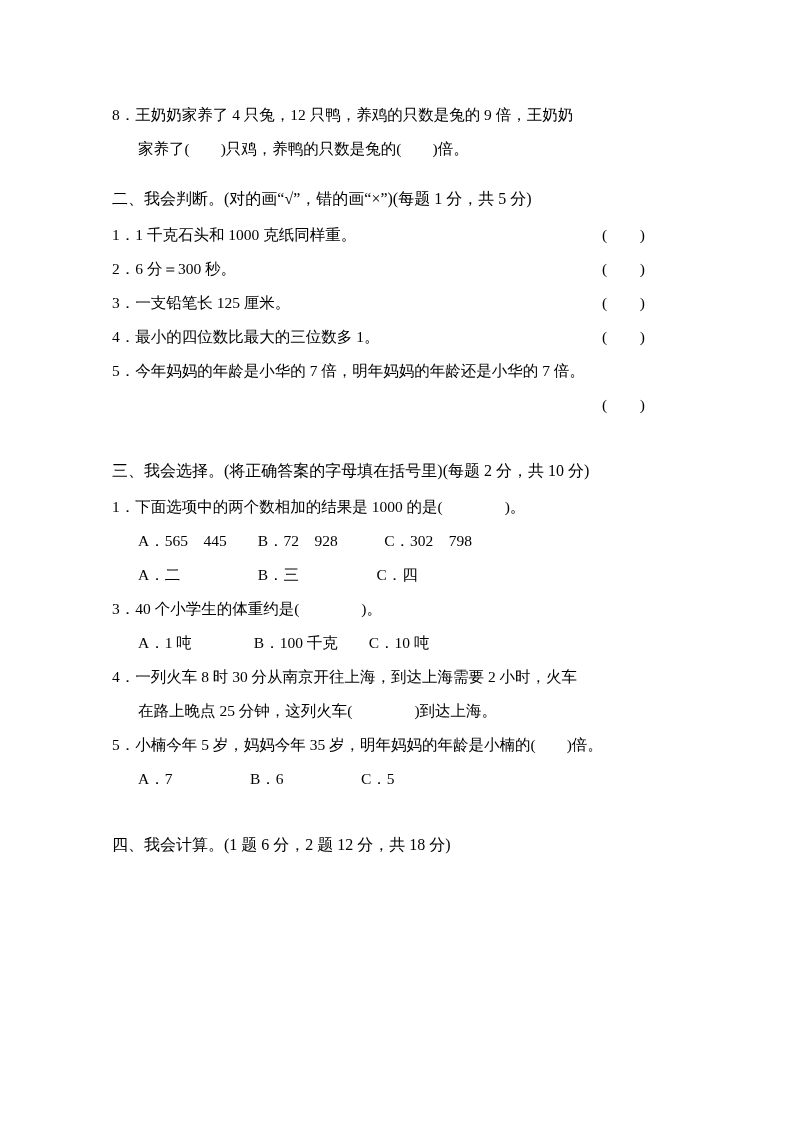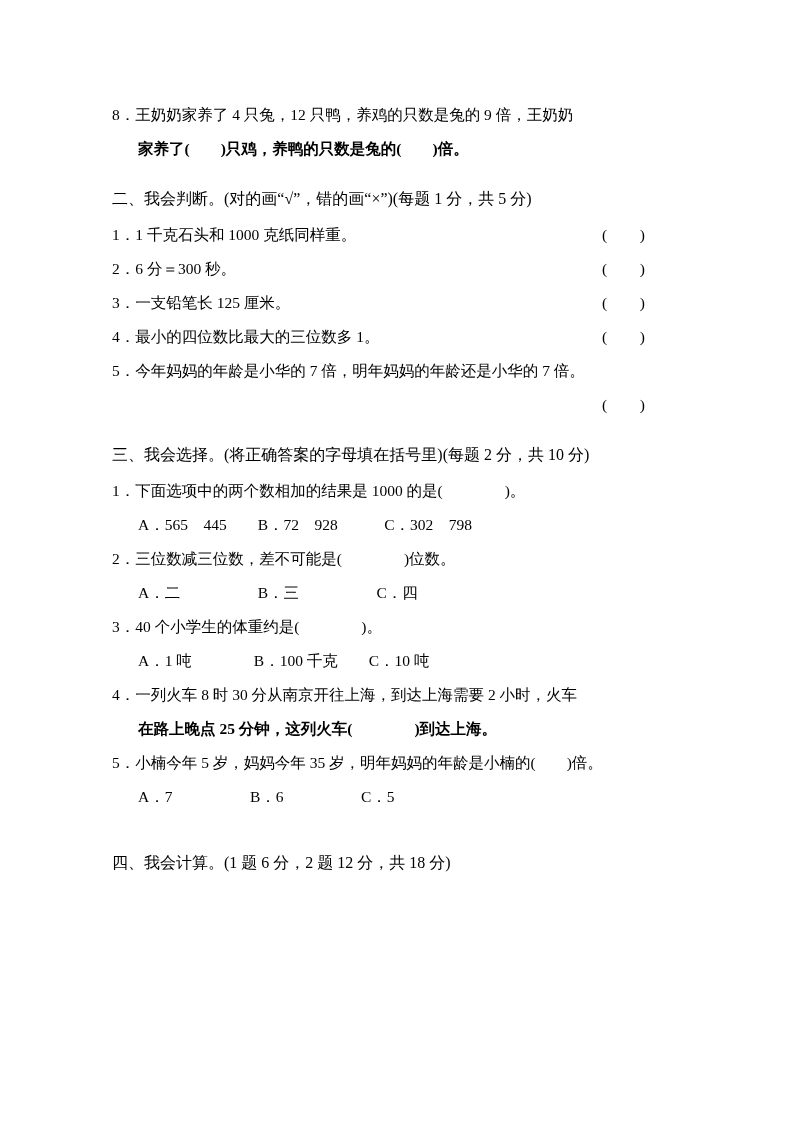--- a/index.html
+++ b/index.html
@@ -27,21 +27,20 @@
     width: 570px;
   }
   .q {
     font-size: 15.5px;
     line-height: 34px;
     margin: 0 0 0 0;
   }
   .indent {
     display: block;
     padding-left: 26px;
-    font-weight: bold;
   }
   .section-head {
     font-size: 16px;
     line-height: 34px;
     margin-top: 16px;
     margin-bottom: 2px;
   }
   .block {
     margin-bottom: 0;
   }
@@ -60,21 +59,21 @@
     position: relative;
     height: 34px;
   }
   .opts {
     display: block;
     padding-left: 26px;
     font-size: 15.5px;
     line-height: 34px;
     white-space: pre;
   }
-  .sec3 { margin-top: 16px; }
+  .sec3 { margin-top: 32px; }
   .sec4 { margin-top: 32px; }
 </style>
 </head>
 <body>
 
 <div class="page">
   <div class="content">
 
     <div class="block">
       <div class="q">8．王奶奶家养了 4 只兔，12 只鸭，养鸡的只数是兔的 9 倍，王奶奶</div>
@@ -107,21 +106,20 @@
         <span class="paren">(　　)</span>
       </div>
     </div>
 
     <div class="section-head sec3">三、我会选择。(将正确答案的字母填在括号里)(每题 2 分，共 10 分)</div>
 
     <div class="block">
       <div class="q">1．下面选项中的两个数相加的结果是 1000 的是(　　　　)。</div>
       <div class="opts">A．565　445　　B．72　928　　　C．302　798</div>
 
-      <div class="q">2．三位数减三位数，差不可能是(　　　　)位数。</div>
       <div class="opts">A．二　　　　　B．三　　　　　C．四</div>
 
       <div class="q">3．40 个小学生的体重约是(　　　　)。</div>
       <div class="opts">A．1 吨　　　　B．100 千克　　C．10 吨</div>
 
       <div class="q">4．一列火车 8 时 30 分从南京开往上海，到达上海需要 2 小时，火车</div>
       <div class="q indent">在路上晚点 25 分钟，这列火车(　　　　)到达上海。</div>
 
       <div class="q">5．小楠今年 5 岁，妈妈今年 35 岁，明年妈妈的年龄是小楠的(　　)倍。</div>
       <div class="opts">A．7　　　　　B．6　　　　　C．5</div>

